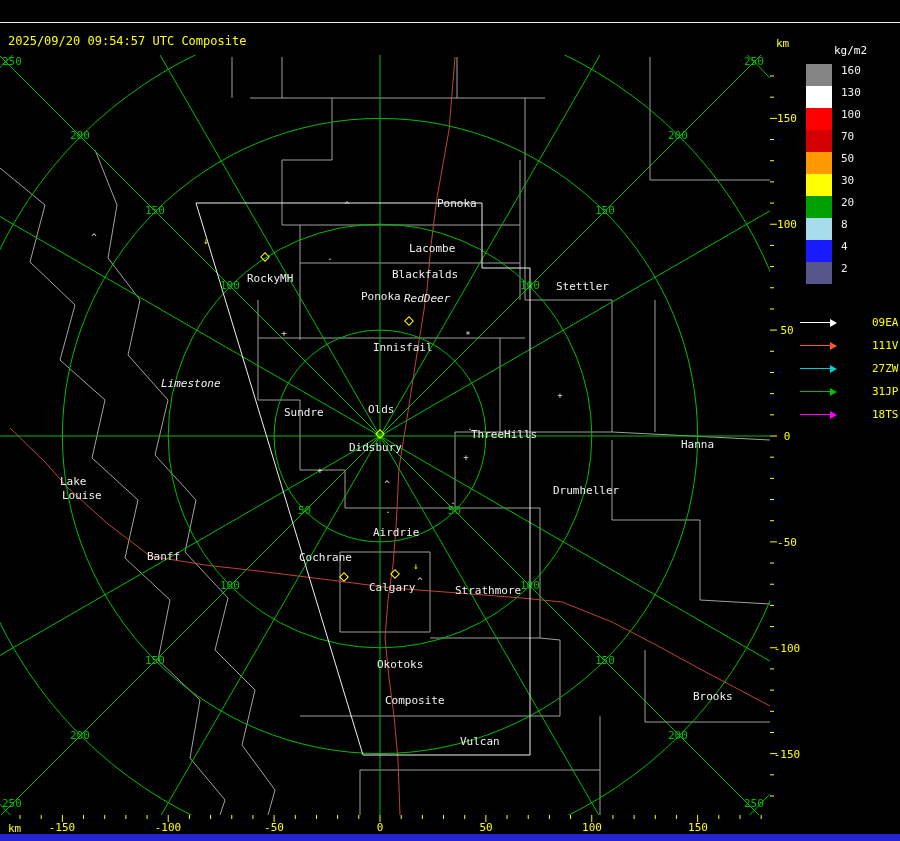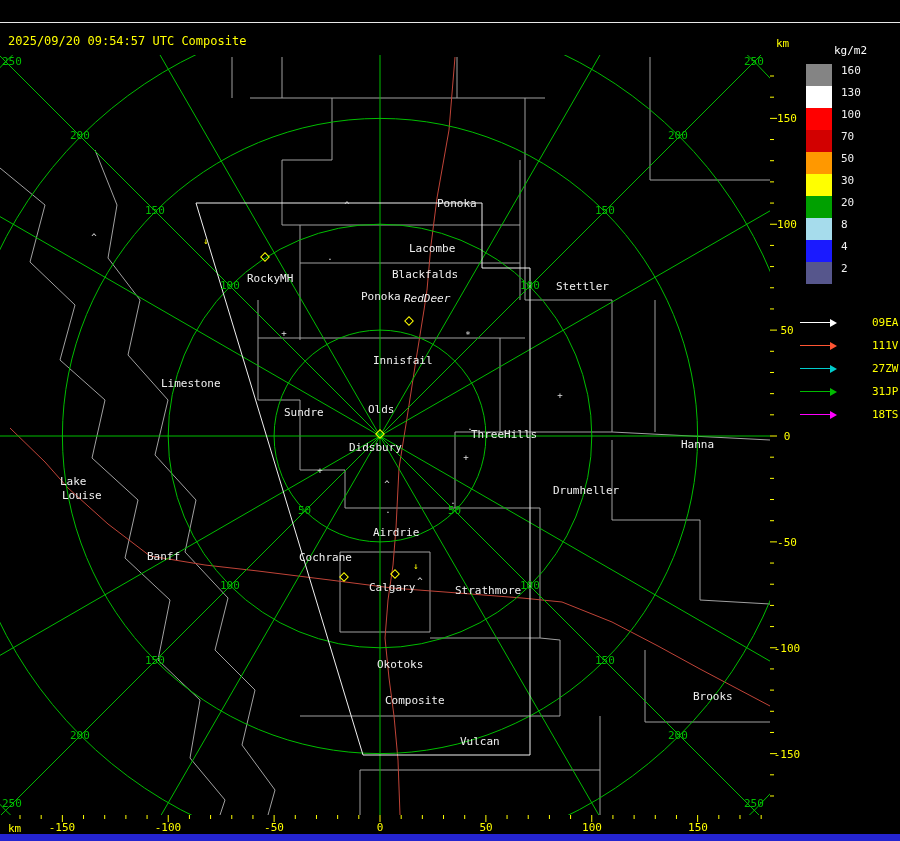--- a/index.html
+++ b/index.html
@@ -209,22 +209,22 @@
 
   <div class="overlay">
 
   <span class="city" style="left: 437px; top: 198px;">Ponoka</span>
       <span class="city" style="left: 409px; top: 243px;">Lacombe</span>
       <span class="city" style="left: 392px; top: 269px;">Blackfalds</span>
       <span class="city" style="left: 361px; top: 291px;">Ponoka</span>
       <span class="city" style="left: 404px; top: 293px; font-style: italic;">RedDeer</span>
       <span class="city" style="left: 556px; top: 281px;">Stettler</span>
       <span class="city" style="left: 247px; top: 273px;">RockyMH</span>
-      <span class="city" style="left: 161px; top: 378px;">Limestone</span>
-      <span class="city" style="left: 373px; top: 355px;">Innisfail</span>
+      <span class="city" style="left: 161px; top: 378px; font-style: italic;">Limestone</span>
+      <span class="city" style="left: 373px; top: 342px;">Innisfail</span>
       <span class="city" style="left: 284px; top: 407px;">Sundre</span>
       <span class="city" style="left: 368px; top: 404px;">Olds</span>
       <span class="city" style="left: 349px; top: 442px;">Didsbury</span>
       <span class="city" style="left: 471px; top: 429px;">ThreeHills</span>
       <span class="city" style="left: 681px; top: 439px;">Hanna</span>
       <span class="city" style="left: 60px; top: 476px;">Lake</span>
       <span class="city" style="left: 62px; top: 490px;">Louise</span>
       <span class="city" style="left: 553px; top: 485px;">Drumheller</span>
       <span class="city" style="left: 147px; top: 551px;">Banff</span>
       <span class="city" style="left: 373px; top: 527px;">Airdrie</span>

